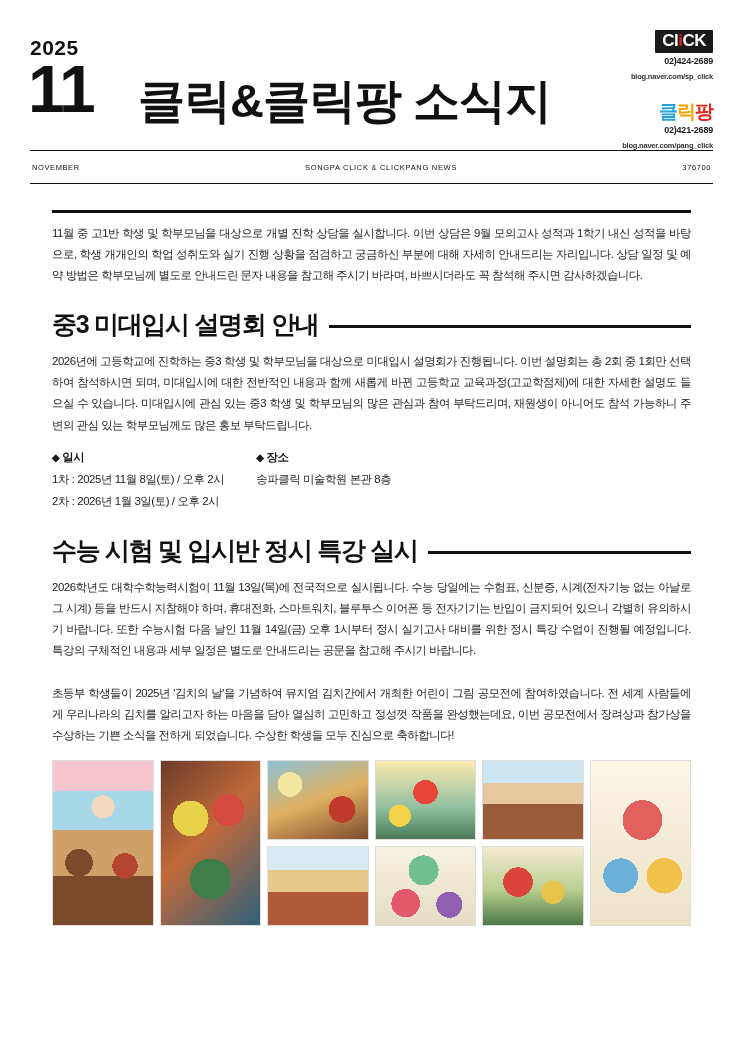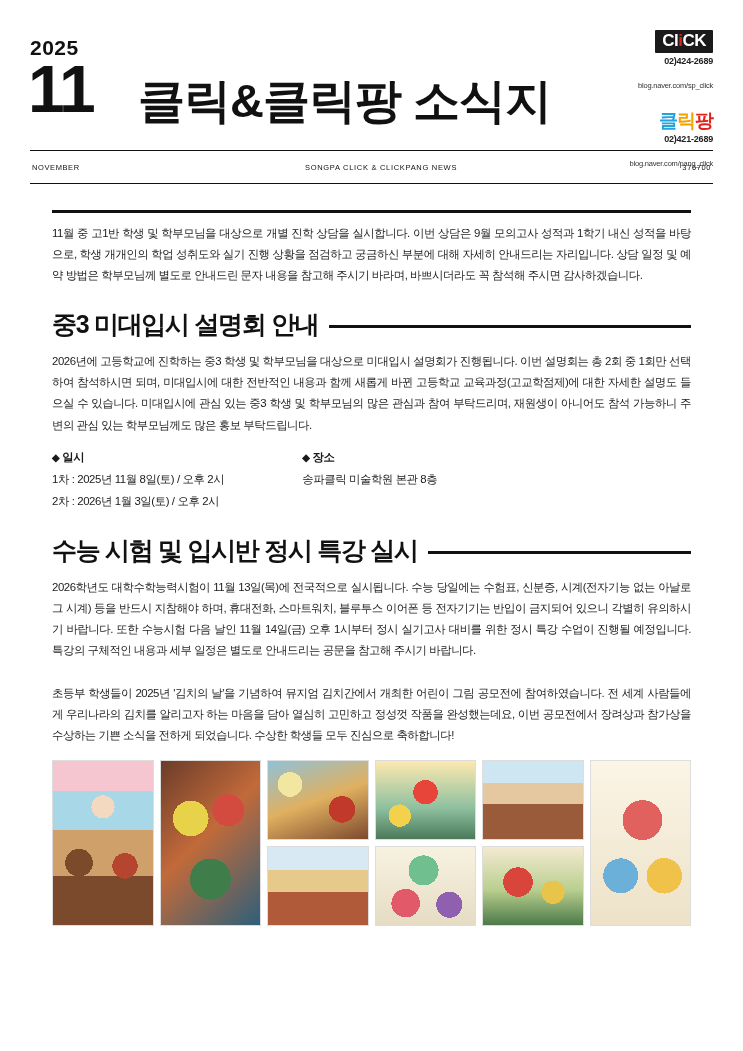--- a/index.html
+++ b/index.html
@@ -77,21 +77,22 @@
     font-size: 9px;
     font-weight: bold;
     color: #222;
     margin-top: 3px;
     letter-spacing: -0.2px;
   }
   .url {
     font-size: 7.5px;
     color: #333;
     letter-spacing: -0.2px;
-    margin-top: 15px;
+    margin-top: 6px;
+    font-weight: bold;
   }
   .logo-pang {
     margin-top: 22px;
     display: inline-block;
     font-size: 19px;
     font-weight: bold;
     line-height: 0.95;
     color: #1166cc;
     letter-spacing: -1px;
   }
@@ -147,21 +148,21 @@
   }
   .body-text {
     margin-top: 10px;
     font-size: 11.4px;
     line-height: 1.85;
     letter-spacing: -0.45px;
     text-align: justify;
     color: #1c1c1c;
   }
 
-  .detail-block { margin-top: 12px; display: flex; gap: 78px; }
+  .detail-block { margin-top: 12px; display: flex; gap: 32px; }
   .detail-col { font-size: 11.4px; line-height: 1.75; letter-spacing: -0.4px; }
   .detail-title { font-weight: bold; }
   .detail-title .dia { font-size: 10px; margin-right: 3px; }
   .detail-line { margin-top: 2px; }
 
   
   .gallery {
     margin-top: 14px;
     display: flex;
     gap: 6px;

